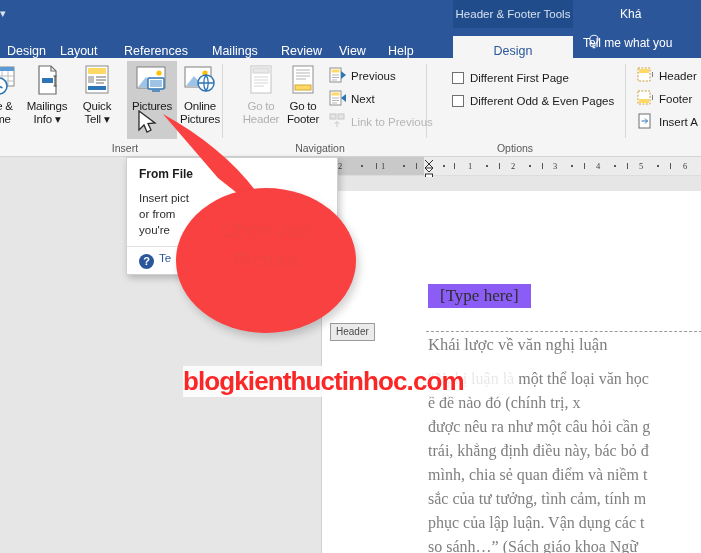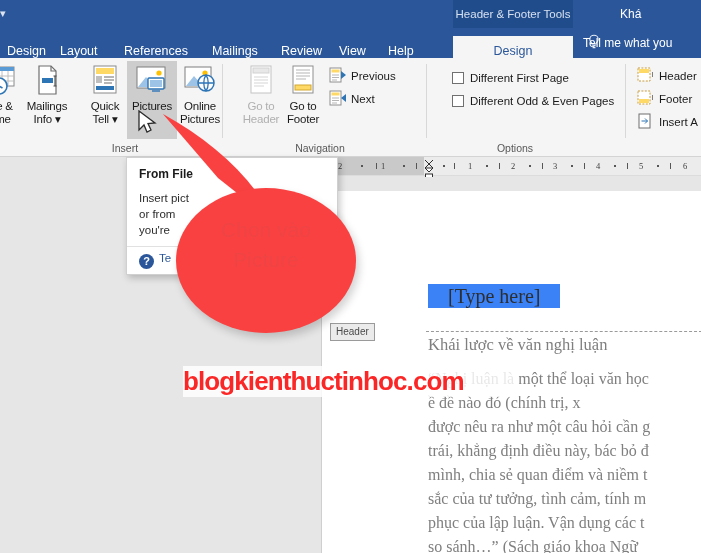--- a/index.html
+++ b/index.html
@@ -128,23 +128,23 @@
     position: absolute; left: 321px; top: 20px; width: 380px; height: 14px;
     background: #e6e6e6;
   }
 
   .page {
     position: absolute; left: 321px; top: 34px; width: 380px; height: 362px;
     background: #ffffff; border-left: 1px solid #cfcfcf;
   }
   .typehere {
     position: absolute; left: 106px; top: 93px;
-    background: #3b82f6; color: #2e2e2e;
-    font-family: "Liberation Serif", serif; font-size: 20px; line-height: 22px;
-    padding: 1px 20px;
+    background: #8b5cf6; color: #2e2e2e;
+    font-family: "Liberation Serif", serif; font-size: 17px; line-height: 22px;
+    padding: 1px 12px;
   }
   .hdr-divider {
     position: absolute; left: 104px; top: 140px; width: 276px;
     border-top: 1px dashed #9a9a9a;
   }
   .hdr-tag {
     position: absolute; left: 8px; top: 132px;
     border: 1px solid #9a9a9a; background: #ebebeb; color: #4a4a4a;
     font-size: 10px; line-height: 14px; padding: 1px 5px;
   }
@@ -262,21 +262,21 @@
           <path d="M7 2h12l5 5v23H7z" fill="#fff" stroke="#6f6f6f" stroke-width="1.2"></path>
           <path d="M19 2v5h5" fill="none" stroke="#6f6f6f" stroke-width="1.2"></path>
           <rect x="10" y="14" width="11" height="5" fill="#2e75b6"></rect>
           <path d="M23 12v10M21.5 12h3M21.5 22h3" stroke="#4a4a4a" stroke-width="1.1" fill="none"></path>
         </svg>
       </span>
       <span class="lbl">Mailings</span>
       <span class="lbl">Info ▾</span>
     </div>
 
-    <div class="bigbtn" style="left:80px">
+    <div class="bigbtn" style="left:72px">
       <span class="ico">
         <svg width="30" height="32" viewBox="0 0 30 32">
           <rect x="4" y="2" width="22" height="27" fill="#fff" stroke="#8a8a8a"></rect>
           <rect x="6" y="4" width="18" height="6" fill="#ffd966"></rect>
           <rect x="6" y="12" width="6" height="7" fill="#bfbfbf"></rect>
           <path d="M14 13h10M14 16h10M14 19h8" stroke="#6f6f6f" stroke-width="1.1"></path>
           <rect x="6" y="22" width="18" height="4" fill="#2e75b6"></rect>
         </svg>
       </span>
       <span class="lbl">Quick</span>
@@ -352,20 +352,29 @@
       <span class="ico">
         <svg width="18" height="16" viewBox="0 0 18 16">
           <rect x="1" y="1" width="11" height="14" fill="#fff" stroke="#8f8f8f"></rect>
           <rect x="2.5" y="2.5" width="8" height="3" fill="#ffd966"></rect>
           <path d="M3 8h7M3 10.5h7M3 13h5" stroke="#b6b6b6"></path>
           <path d="M12 8l5-4v8z" fill="#2e75b6"></path>
         </svg>
       </span><span>Next</span>
     </div>
 
+    <div class="smbtn dis" style="left:329px;top:54px">
+      <span class="ico">
+        <svg width="18" height="16" viewBox="0 0 18 16">
+          <rect x="1" y="1" width="6" height="5" fill="#e4e4e4" stroke="#c8c8c8"></rect>
+          <rect x="9" y="1" width="6" height="5" fill="#e4e4e4" stroke="#c8c8c8"></rect>
+          <path d="M8 14V9M5.5 11L8 8.5 10.5 11" stroke="#c8c8c8" fill="none"></path>
+        </svg>
+      </span><span>Link to Previous</span>
+    </div>
 
     <div class="grp-label" style="left:275px;width:90px">Navigation</div>
 
     <div class="cbrow" style="left:452px;top:10px">
       <span class="cbbox"></span><span>Different First Page</span>
     </div>
     <div class="cbrow" style="left:452px;top:33px">
       <span class="cbbox"></span><span>Different Odd &amp; Even Pages</span>
     </div>
 

